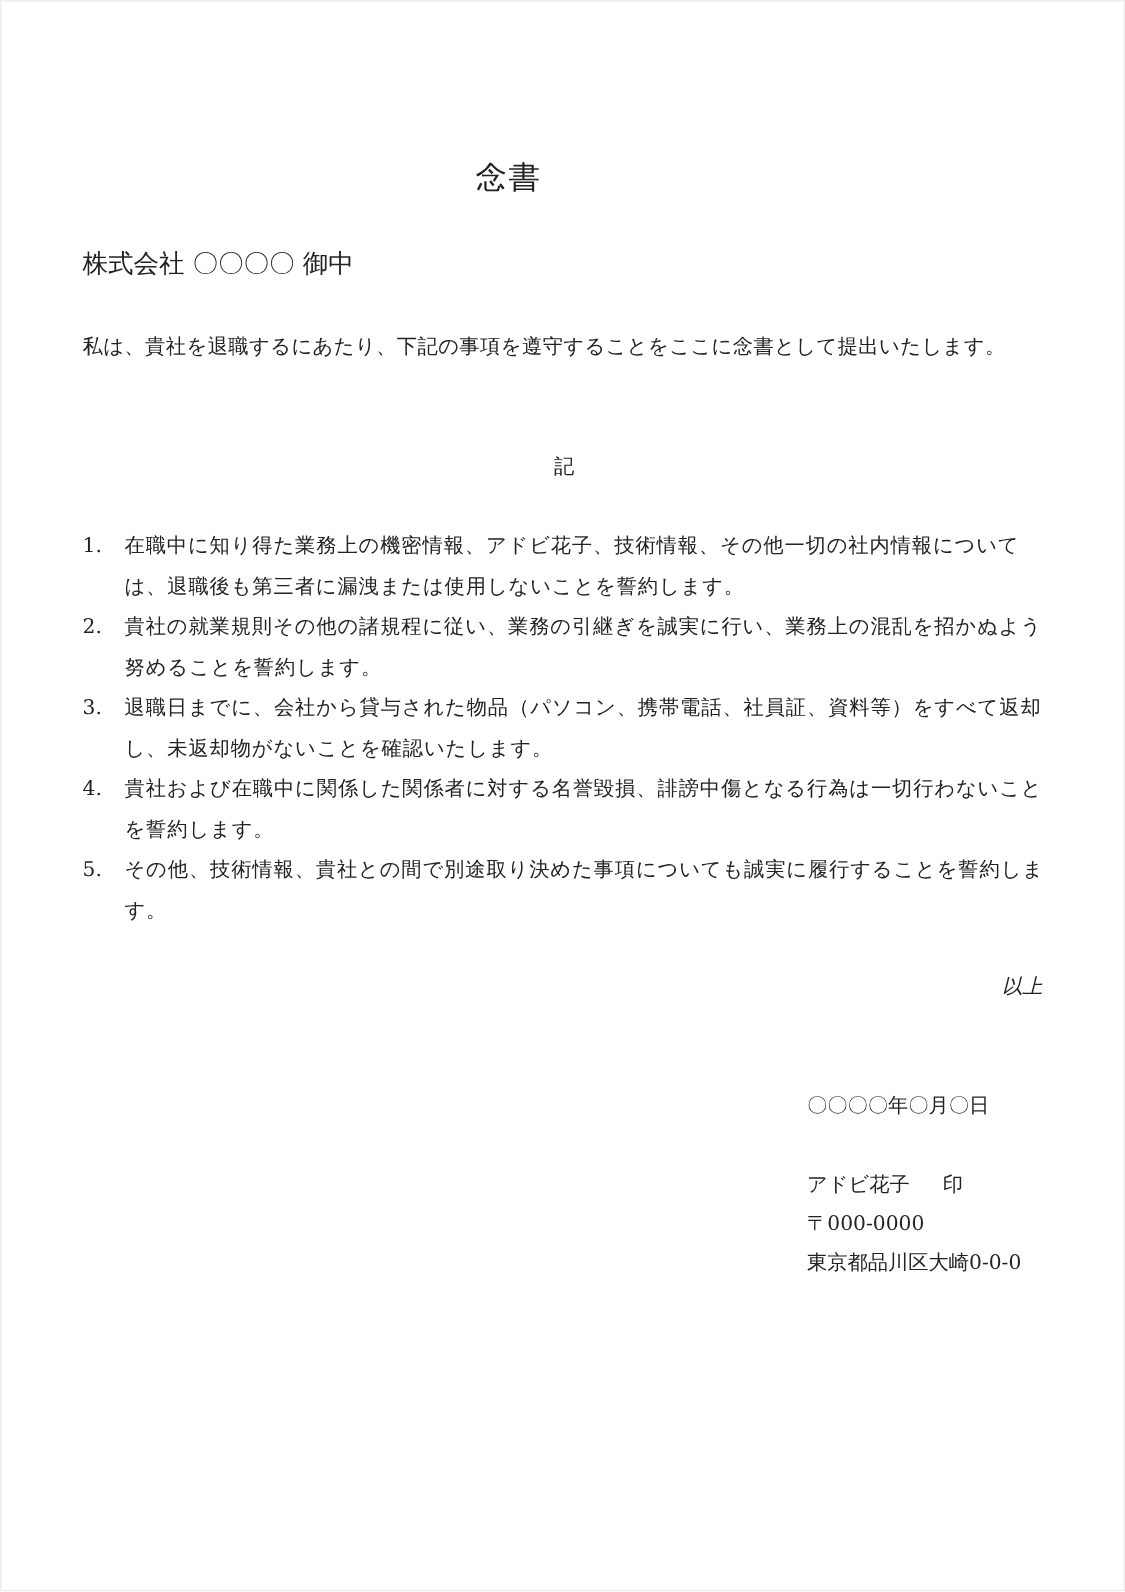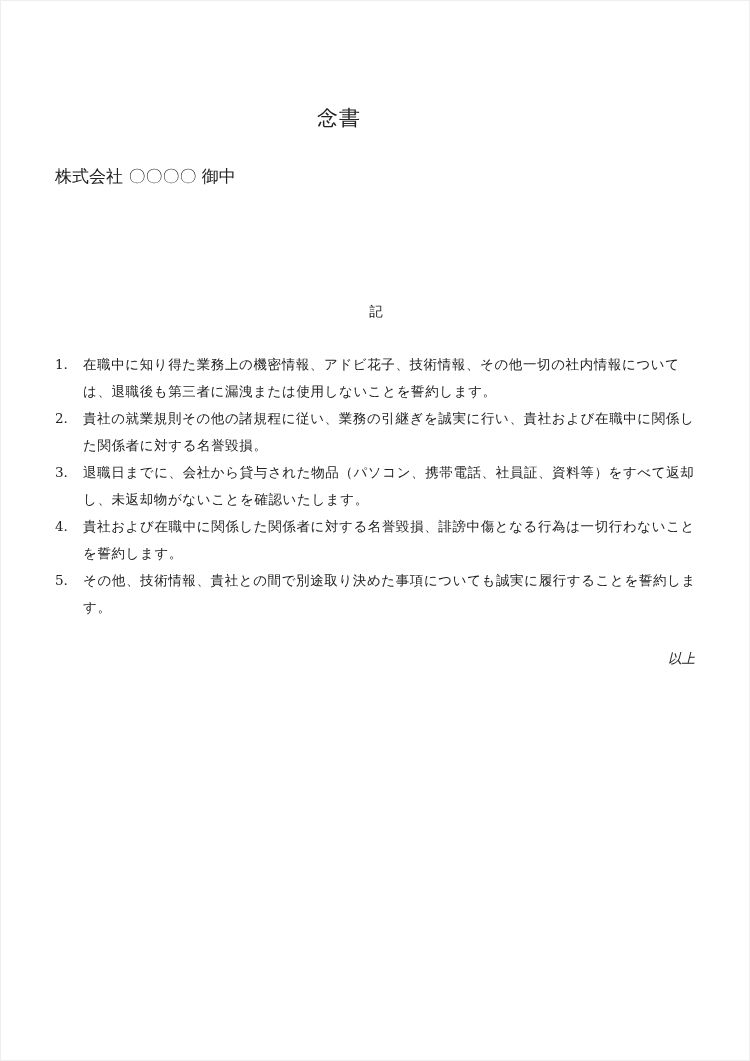--- a/index.html
+++ b/index.html
@@ -106,42 +106,51 @@
   </style>
 </head>
 <body>
 
 <div class="page">
 
   <div class="title">念書</div>
 
   <div class="addressee">株式会社 〇〇〇〇 御中</div>
 
+  <div class="intro">私は、貴社を退職するにあたり、下記の事項を遵守することをここに念書として提出いたします。</div>
 
   <div class="ki">記</div>
 
   <ol class="items">
     <li class="item">
       <span class="item-num">1.</span>
       <span class="item-text">在職中に知り得た業務上の機密情報、アドビ花子、技術情報、その他一切の社内情報については、退職後も第三者に漏洩または使用しないことを誓約します。</span>
     </li>
     <li class="item">
       <span class="item-num">2.</span>
-      <span class="item-text">貴社の就業規則その他の諸規程に従い、業務の引継ぎを誠実に行い、貴社および在職中に関係した関係者に対する名誉毀損。</span>
+      <span class="item-text">貴社の就業規則その他の諸規程に従い、業務の引継ぎを誠実に行い、業務上の混乱を招かぬよう努めることを誓約します。</span>
     </li>
     <li class="item">
       <span class="item-num">3.</span>
       <span class="item-text">退職日までに、会社から貸与された物品（パソコン、携帯電話、社員証、資料等）をすべて返却し、未返却物がないことを確認いたします。</span>
     </li>
     <li class="item">
       <span class="item-num">4.</span>
       <span class="item-text">貴社および在職中に関係した関係者に対する名誉毀損、誹謗中傷となる行為は一切行わないことを誓約します。</span>
     </li>
     <li class="item">
       <span class="item-num">5.</span>
       <span class="item-text">その他、技術情報、貴社との間で別途取り決めた事項についても誠実に履行することを誓約します。</span>
     </li>
   </ol>
 
   <div class="ijo">以上</div>
 
+  <div class="signature">
+    <div class="sig-line date">〇〇〇〇年〇月〇日</div>
+    <div class="sig-line name">
+      <span>アドビ花子</span><span class="seal">印</span>
+    </div>
+    <div class="sig-line postal">〒000-0000</div>
+    <div class="sig-line">東京都品川区大崎0-0-0</div>
+  </div>
 
 </div>
 
 </body></html>

